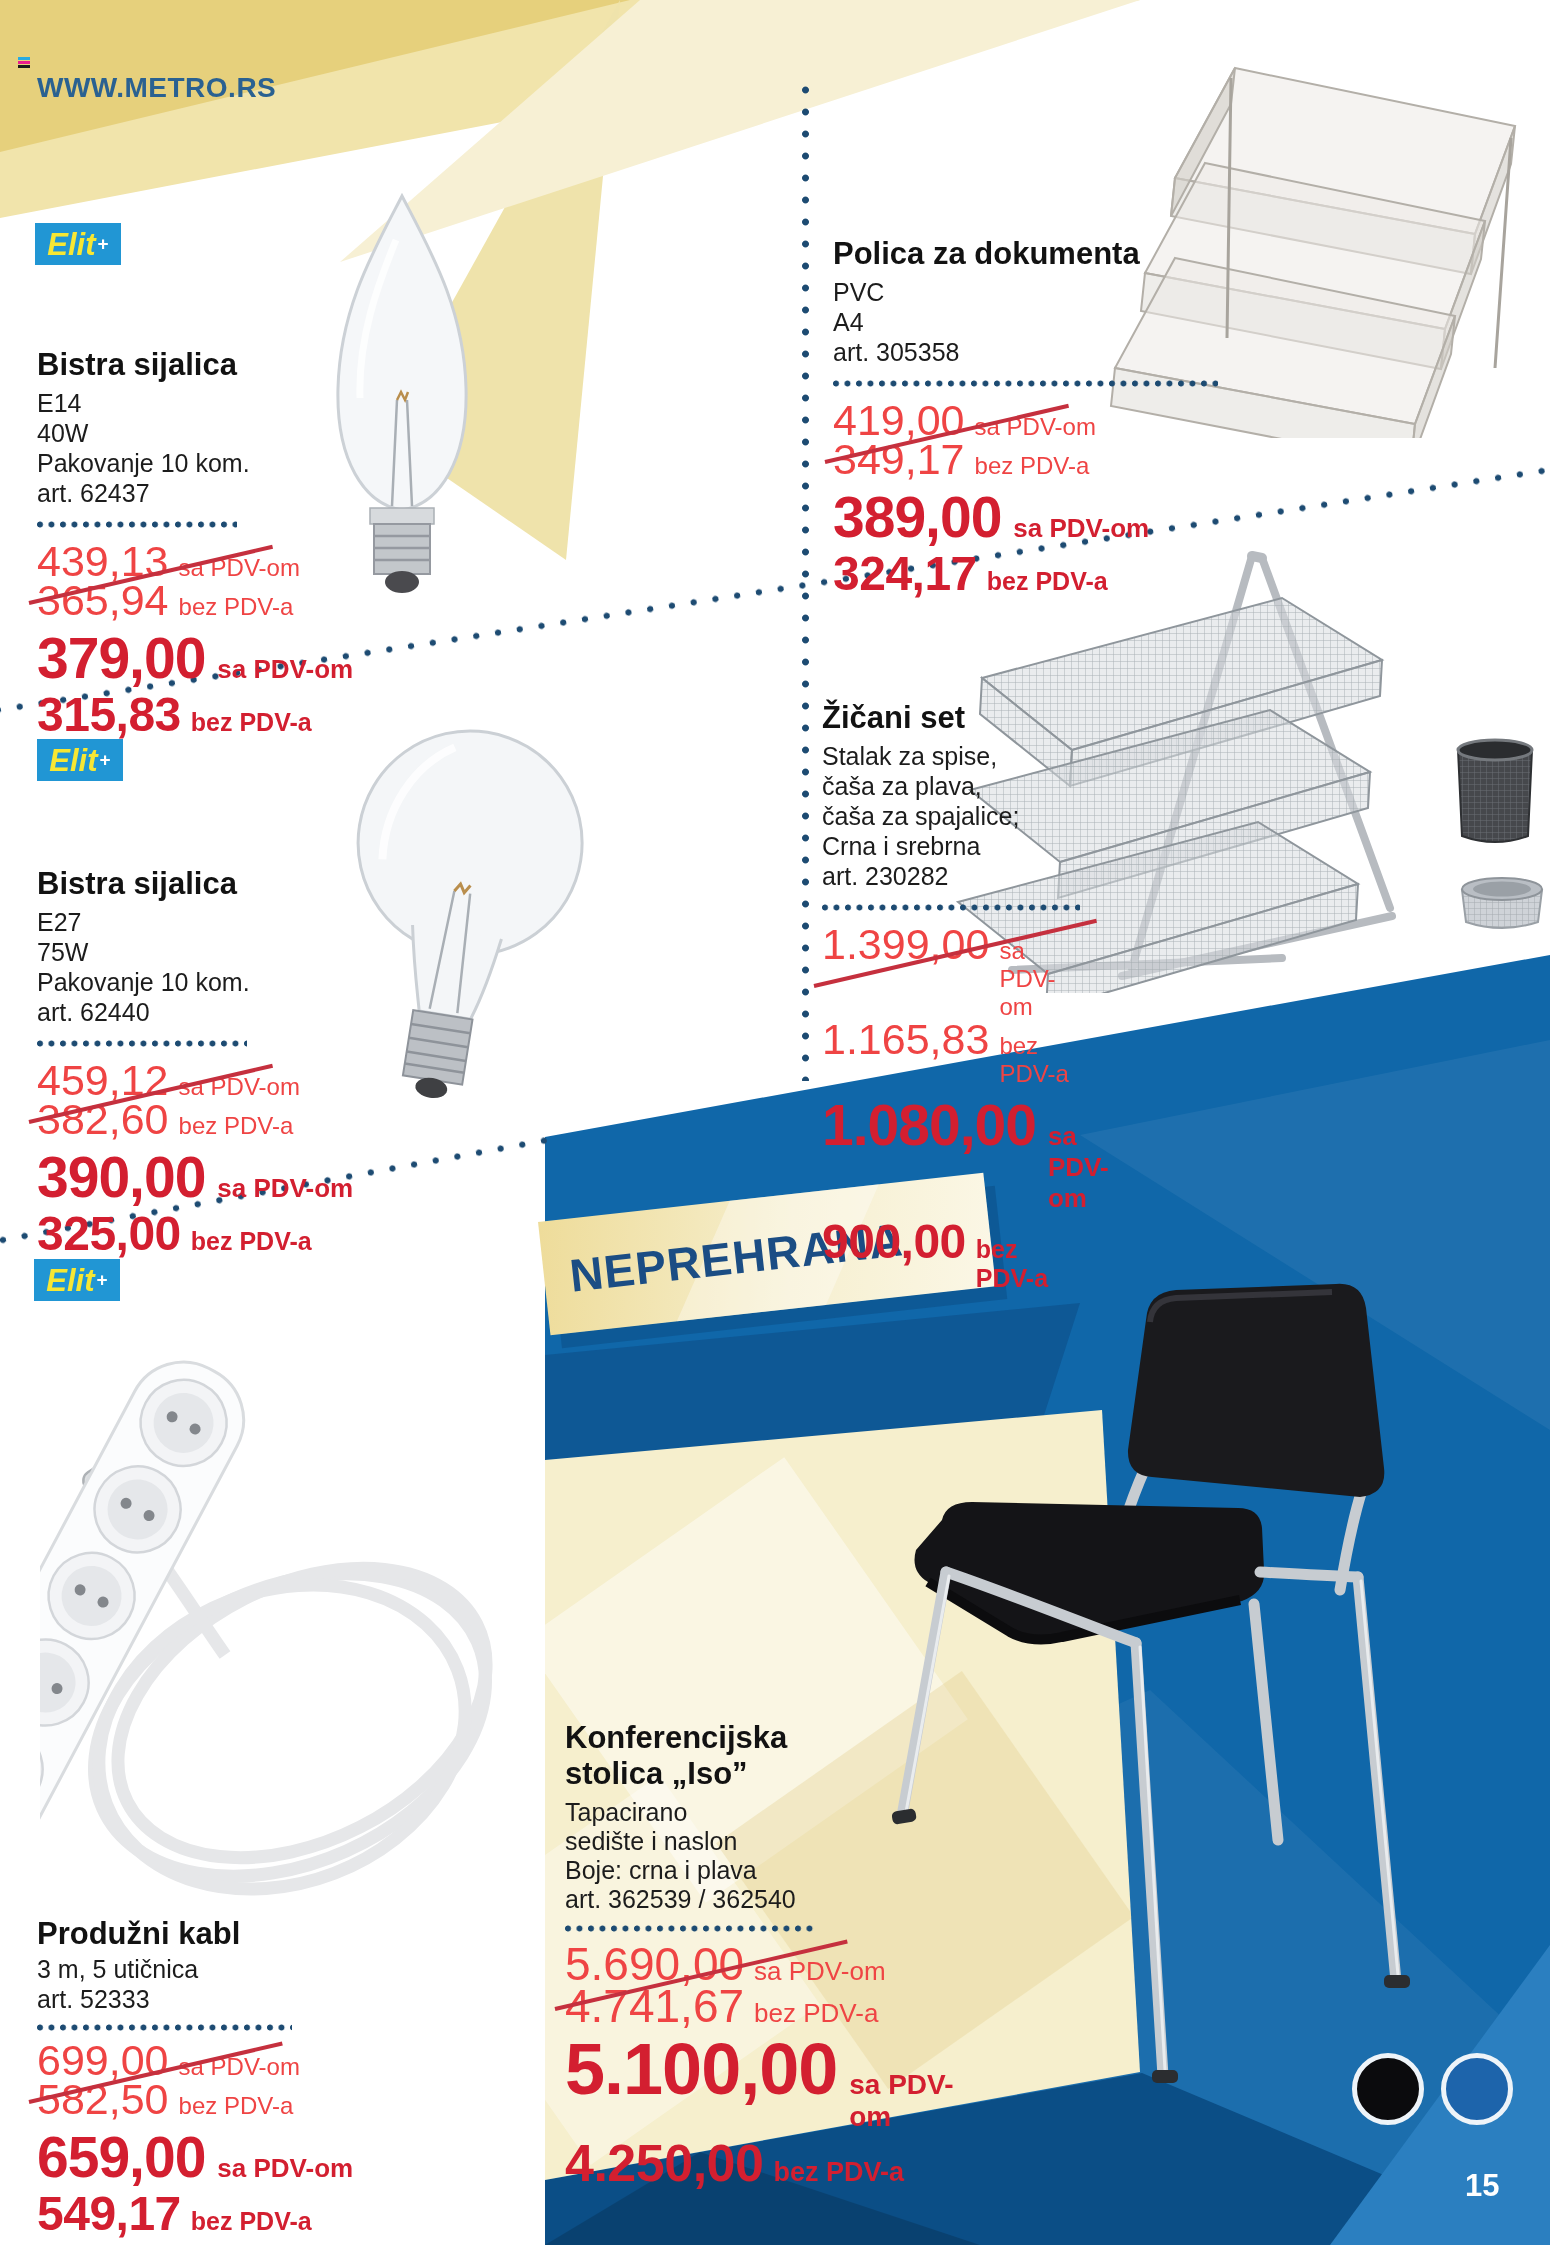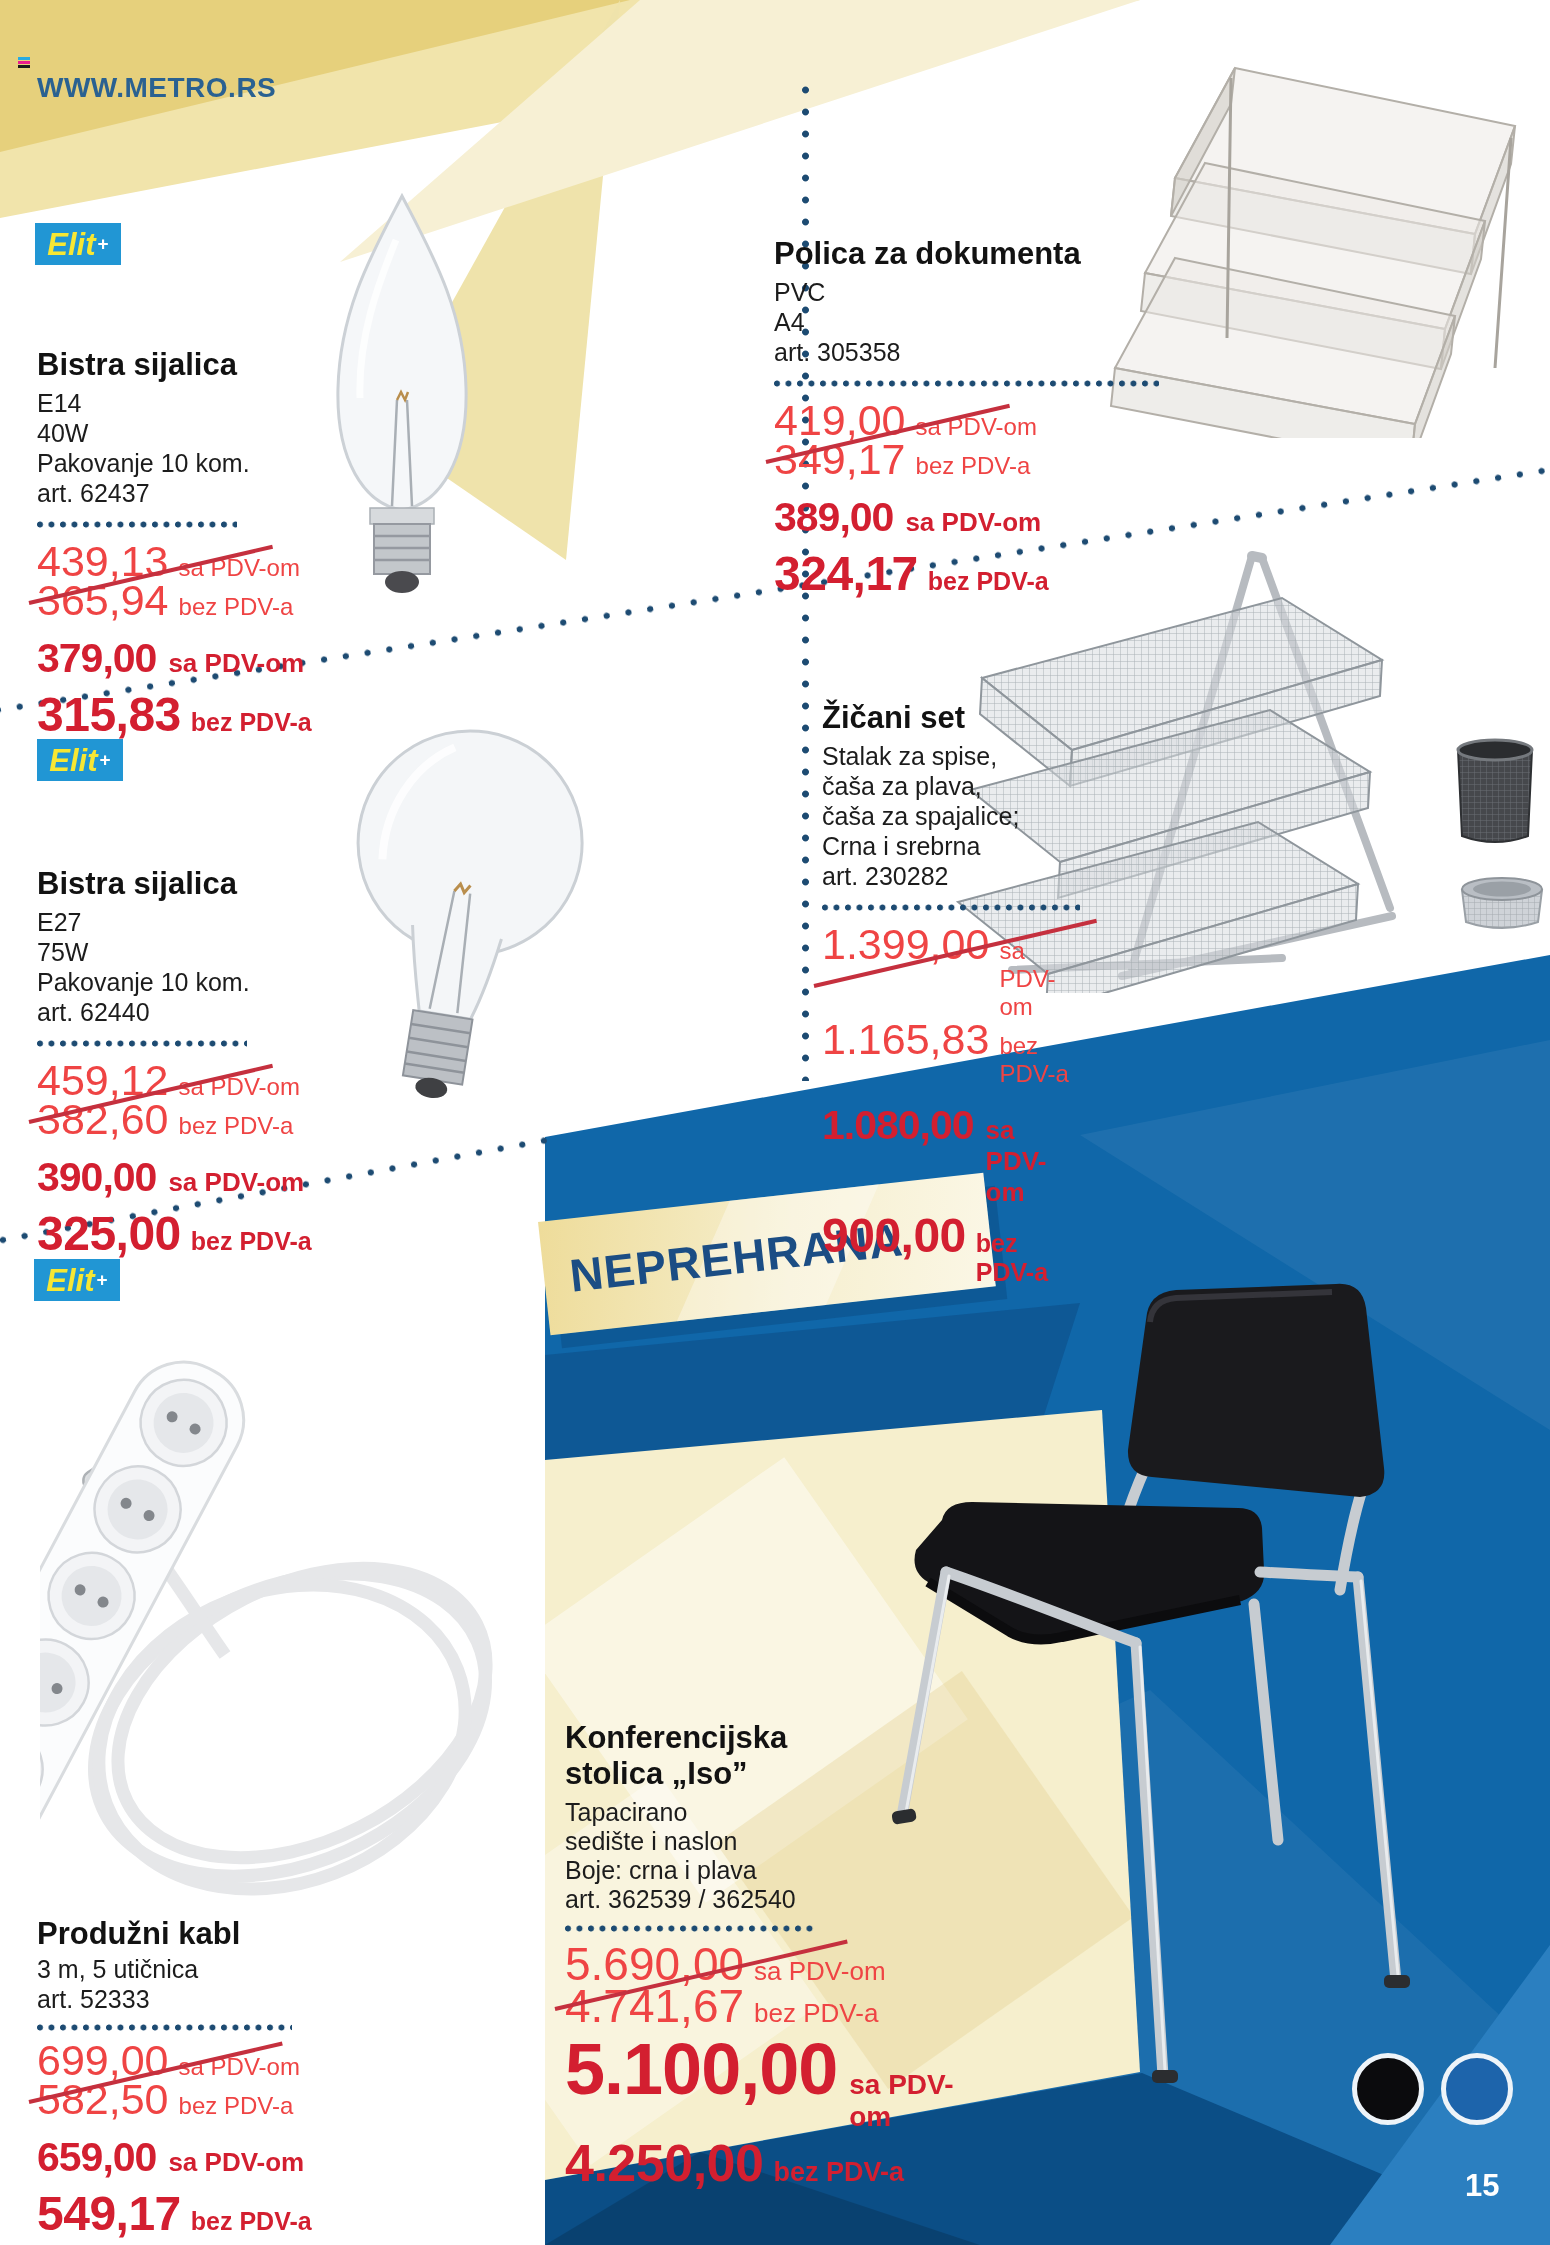--- a/index.html
+++ b/index.html
@@ -73,28 +73,28 @@
      background-image:radial-gradient(circle at 3px 4.5px,#1d4b72 2.6px,transparent 3.4px);
      background-size:11.5px 9px;background-repeat:repeat-x;}
   .oldwrap{position:relative;color:#ef4444;}
   .oldrow{display:flex;align-items:baseline;gap:10px;}
   .oldnum{font-size:43px;line-height:37px;}
   .oldlab{font-size:24px;}
   .strike{position:absolute;height:4px;background:#c5303e;transform:rotate(-13deg);
           transform-origin:left center;z-index:7;}
   .newwrap{color:#d31f30;margin-top:8px;}
   .newrow1{display:flex;align-items:baseline;gap:12px;}
-  .newnum{font-size:41px;font-weight:800;line-height:58px;letter-spacing:-1px;}
+  .newnum{font-size:57px;font-weight:800;line-height:58px;letter-spacing:-1px;}
   .newlab{font-size:26px;font-weight:800;}
   .newrow2{display:flex;align-items:baseline;gap:10px;margin-top:6px;}
   .new2num{font-size:48px;font-weight:800;line-height:44px;letter-spacing:-0.5px;}
   .new2lab{font-size:25px;font-weight:800;}
 
   #p1{left:37px;top:347px;}
-  #p2{left:774px;top:236px;}
+  #p2{left:833px;top:236px;}
   #p3{left:37px;top:866px;}
   #p4{left:822px;top:700px;width:260px;}
   #p5{left:37px;top:1916px;}
   #p5 .title{margin-bottom:3px;} #p5 .dots{margin:9px 0 10px;}
   #p6{left:565px;top:1720px;width:430px;}
   #p6 .title{line-height:36px;}
   #p6 .detail{line-height:29px;}
   #p6 .dots{margin:10px 0 12px;}
   #p6 .oldnum{font-size:46px;line-height:39px;}
   #p6 .oldlab{font-size:26px;}

